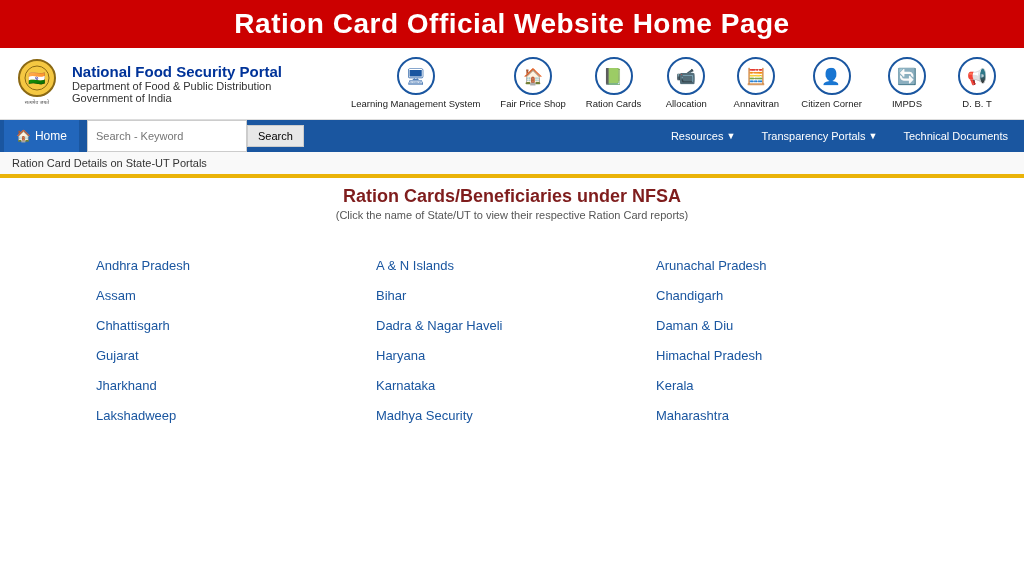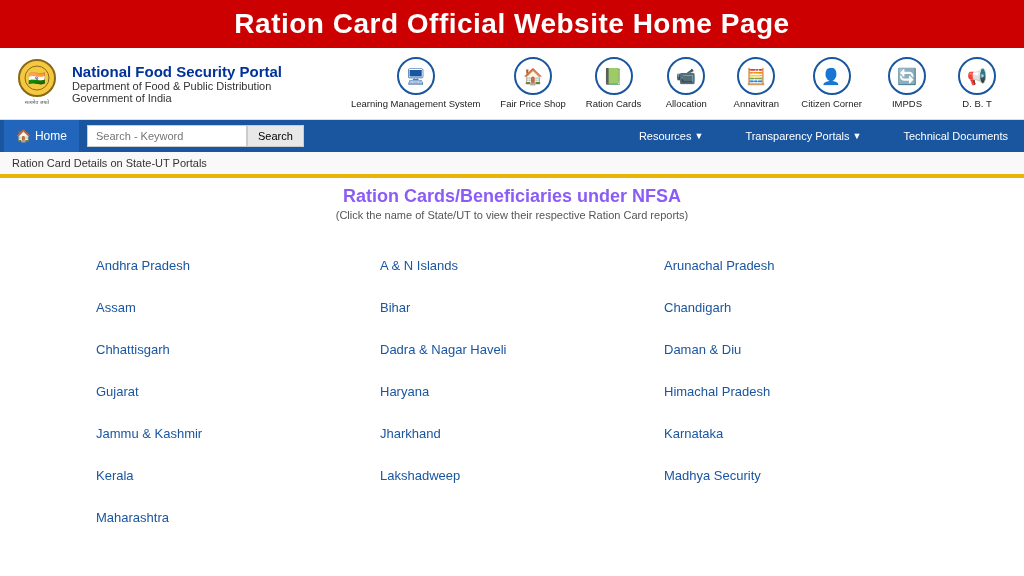--- a/index.html
+++ b/index.html
@@ -109,36 +109,36 @@
     .search-area {
       display: flex;
       align-items: center;
       margin-left: 8px;
     }
     .search-input {
       padding: 3px 8px;
       font-size: 11px;
       border: 1px solid #ccc;
       width: 160px;
-      height: 22px;
+      height: 32px;
       color: #999;
     }
     .search-btn {
       background: #e8e8e8;
       border: 1px solid #ccc;
       padding: 3px 10px;
       font-size: 11px;
       cursor: pointer;
       height: 22px;
     }
     .nav-right {
       margin-left: auto;
       display: flex;
       align-items: center;
-      gap: 18px;
+      gap: 2px;
     }
     .nav-dropdown {
       color: #fff;
       font-size: 11px;
       padding: 4px 12px;
       cursor: pointer;
       display: flex;
       align-items: center;
       gap: 3px;
     }
@@ -155,33 +155,33 @@
 
     
     .main-content {
       padding: 8px 12px;
       background: #fff;
     }
     .section-title {
       text-align: center;
       font-size: 18px;
       font-weight: bold;
-      color: #8b5cf6;
+      color: #7f1d1d;
       margin-bottom: 2px;
     }
     .section-subtitle {
       text-align: center;
       font-size: 11px;
       color: #555;
       margin-bottom: 30px;
     }
     .states-grid {
       display: grid;
       grid-template-columns: repeat(3, 1fr);
-      gap: 12px;
+      gap: 0;
       padding: 0 80px;
     }
     .state-link {
       color: #1a56a0;
       font-size: 13px;
       padding: 7px 4px;
       cursor: pointer;
       border-bottom: 1px solid transparent;
       text-decoration: none;
       display: block;
@@ -283,21 +283,20 @@
       <a class="state-link" href="#">Arunachal Pradesh</a>
       <a class="state-link" href="#">Assam</a>
       <a class="state-link" href="#">Bihar</a>
       <a class="state-link" href="#">Chandigarh</a>
       <a class="state-link" href="#">Chhattisgarh</a>
       <a class="state-link" href="#">Dadra &amp; Nagar Haveli</a>
       <a class="state-link" href="#">Daman &amp; Diu</a>
       <a class="state-link" href="#">Gujarat</a>
       <a class="state-link" href="#">Haryana</a>
       <a class="state-link" href="#">Himachal Pradesh</a>
-      <a class="state-link" href="#">Jammu &amp; Kashmir</a>
       <a class="state-link" href="#">Jharkhand</a>
       <a class="state-link" href="#">Karnataka</a>
       <a class="state-link" href="#">Kerala</a>
       <a class="state-link" href="#">Lakshadweep</a>
       <a class="state-link" href="#">Madhya Security</a>
       <a class="state-link" href="#">Maharashtra</a>
     </div>
 </div>
 
 </body></html>

